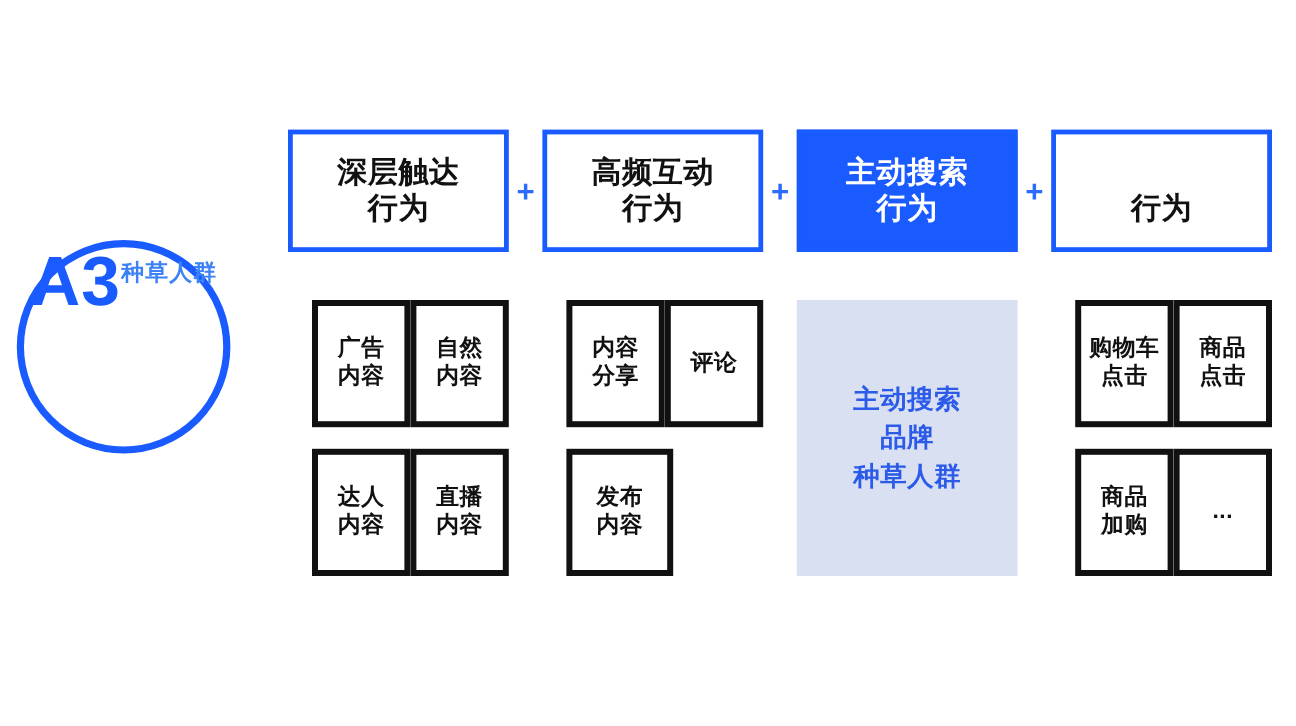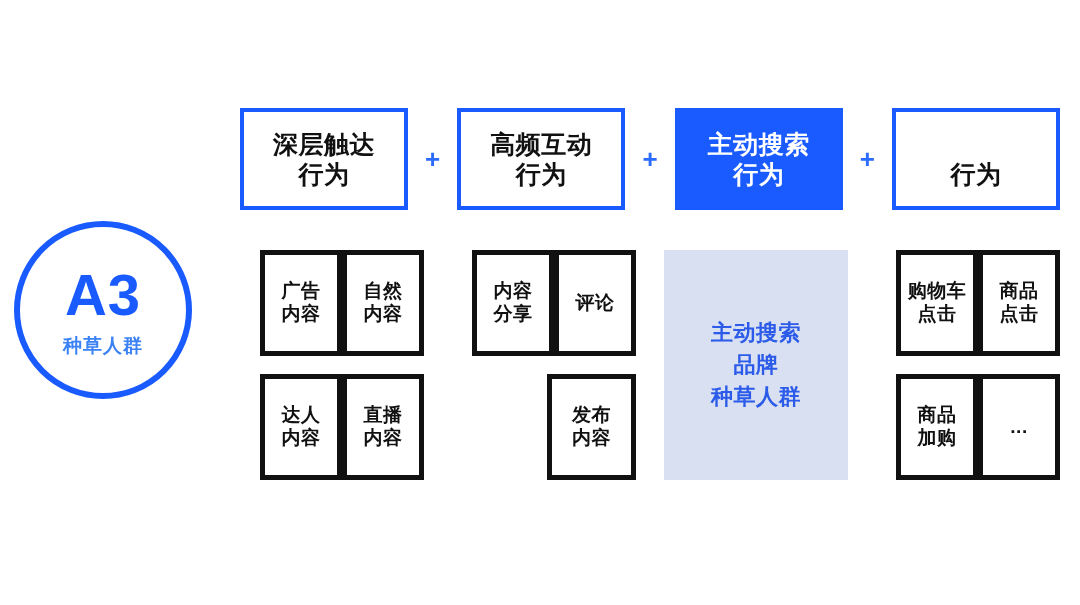--- a/index.html
+++ b/index.html
@@ -13,30 +13,29 @@
     position: relative;
     overflow: hidden;
     font-family: "Liberation Sans", "DejaVu Sans", sans-serif;
     -webkit-font-smoothing: antialiased;
   }
 
   
   .badge {
     position: absolute;
     left: 14px;
-    top: 221px;
+    top: 200px;
     width: 178px;
     height: 178px;
     border-radius: 50%;
     border: 6px solid #1A5BFF;
     box-sizing: border-box;
     background: #ffffff;
     display: flex;
-    flex-direction: column;
-    align-items: center;
+    flex-direction: row;
     justify-content: center;
   }
   .badge-code {
     color: #1A5BFF;
     font-size: 58px;
     font-weight: bold;
     line-height: 1;
     letter-spacing: 1px;
   }
   .badge-label {
@@ -52,21 +51,21 @@
   .header-row {
     position: absolute;
     left: 240px;
     top: 108px;
     width: 820px;
     height: 102px;
     display: flex;
     align-items: stretch;
   }
   .header-cell {
-    width: 168px;
+    width: 184px;
     box-sizing: border-box;
     border: 4px solid #1A5BFF;
     background: #ffffff;
     color: #111111;
     display: flex;
     align-items: center;
     justify-content: center;
     text-align: center;
     font-size: 25px;
     font-weight: bold;
@@ -105,21 +104,21 @@
     display: flex;
     flex-direction: column;
     justify-content: space-between;
   }
   .tile-col + .tile-col {
     margin-left: 28px;
   }
   .tile-pair {
     height: 106px;
     display: flex;
-    justify-content: flex-end;
+    justify-content: space-between;
     padding-left: 20px;
   }
   .tile {
     width: 89px;
     height: 106px;
     box-sizing: border-box;
     border: 5px solid #111111;
     background: #ffffff;
     color: #111111;
     display: flex;

